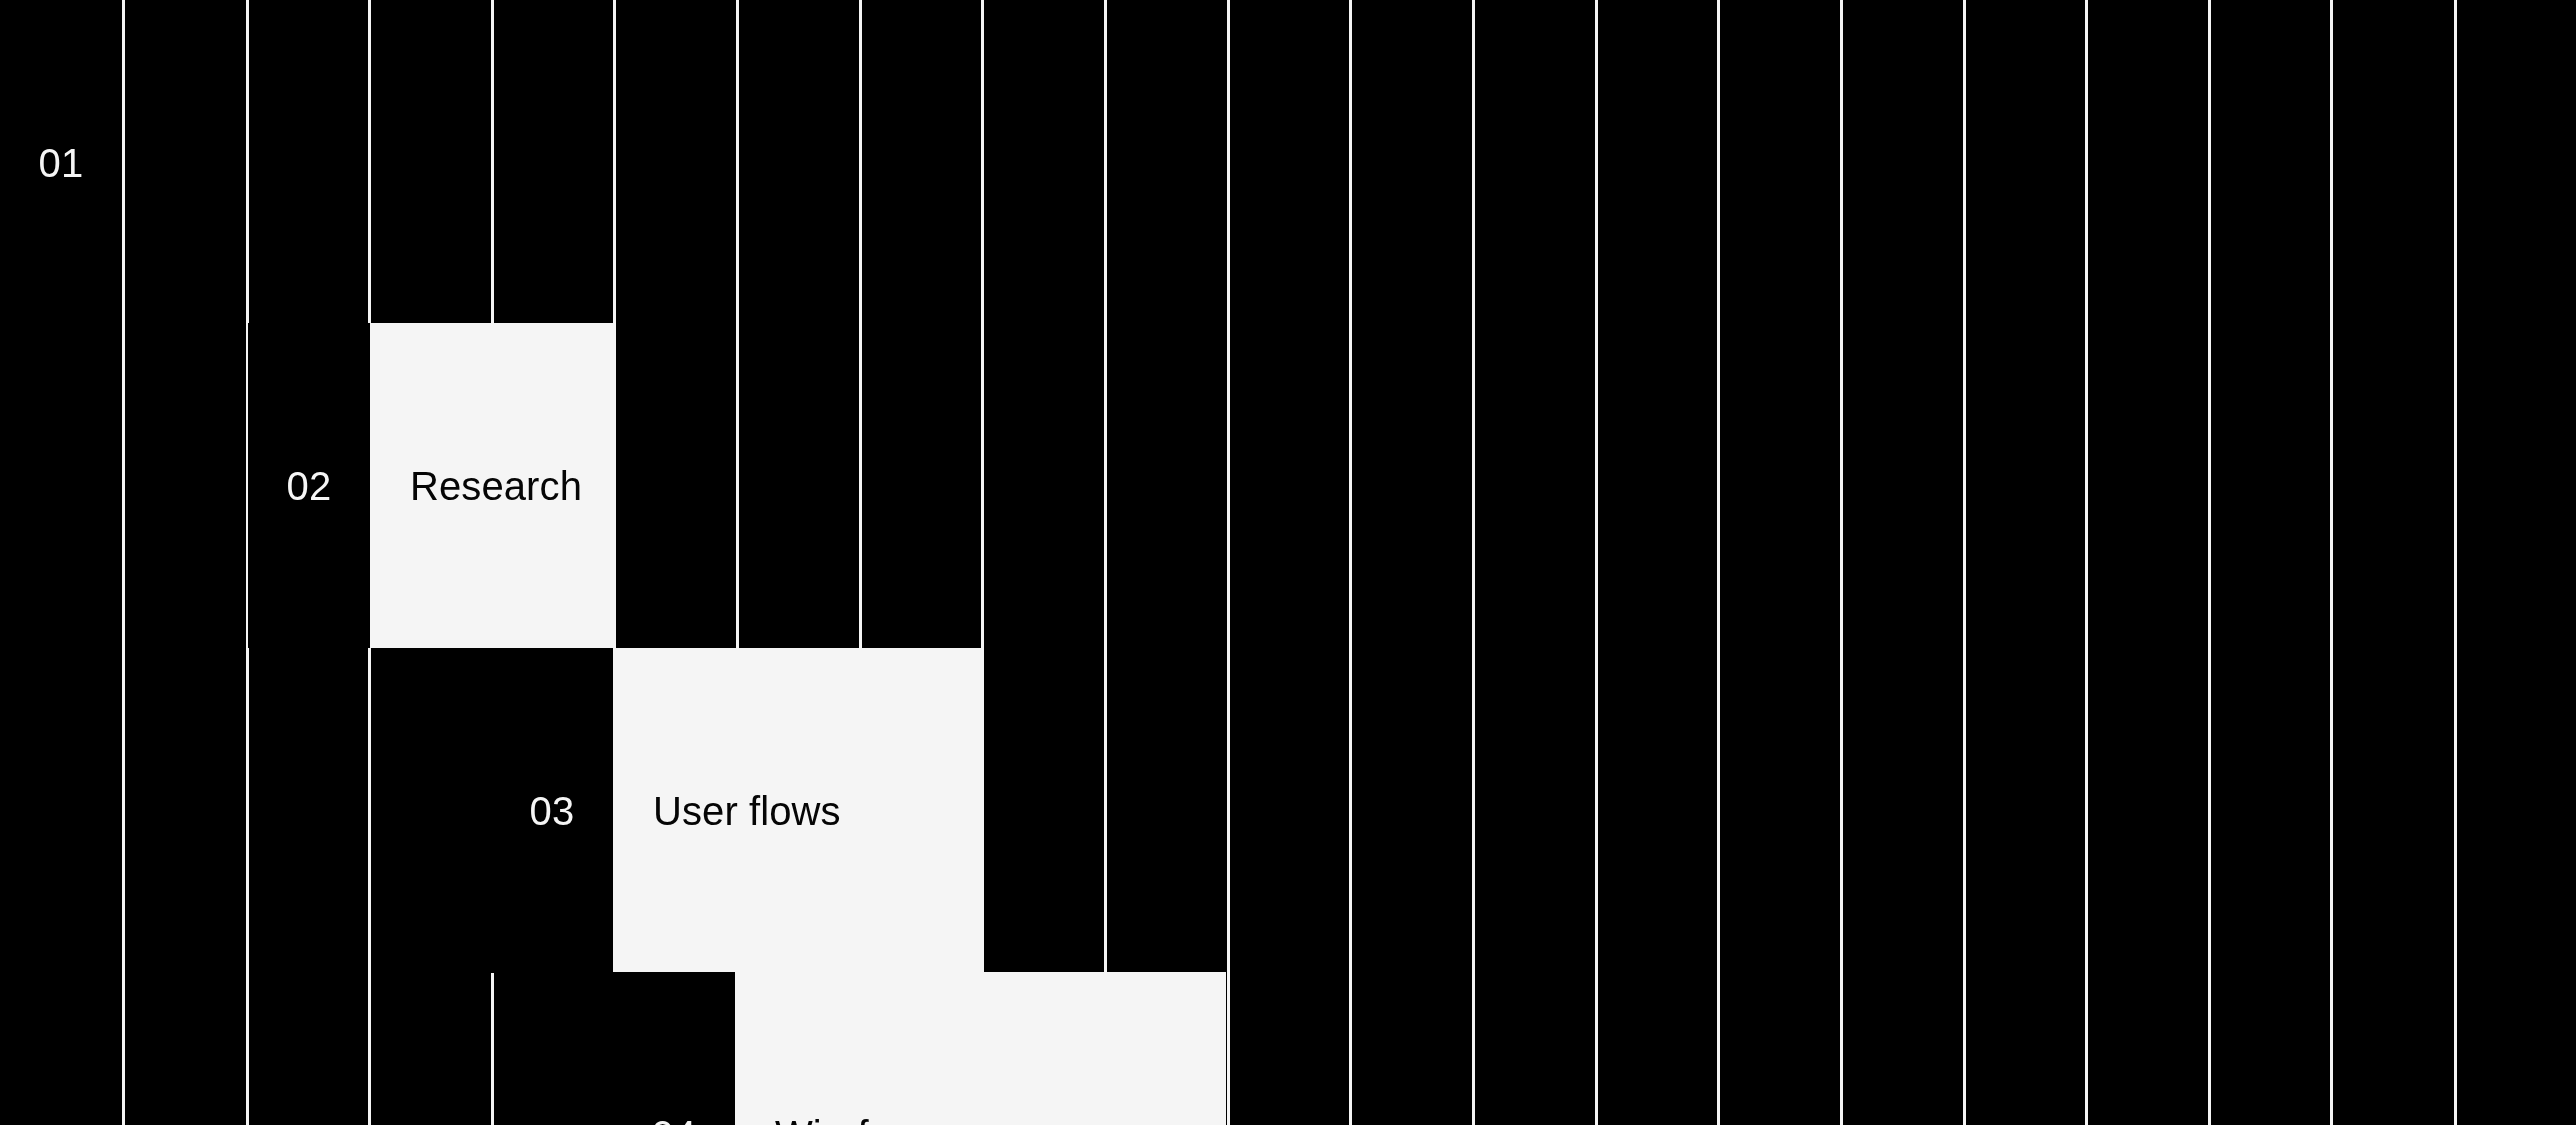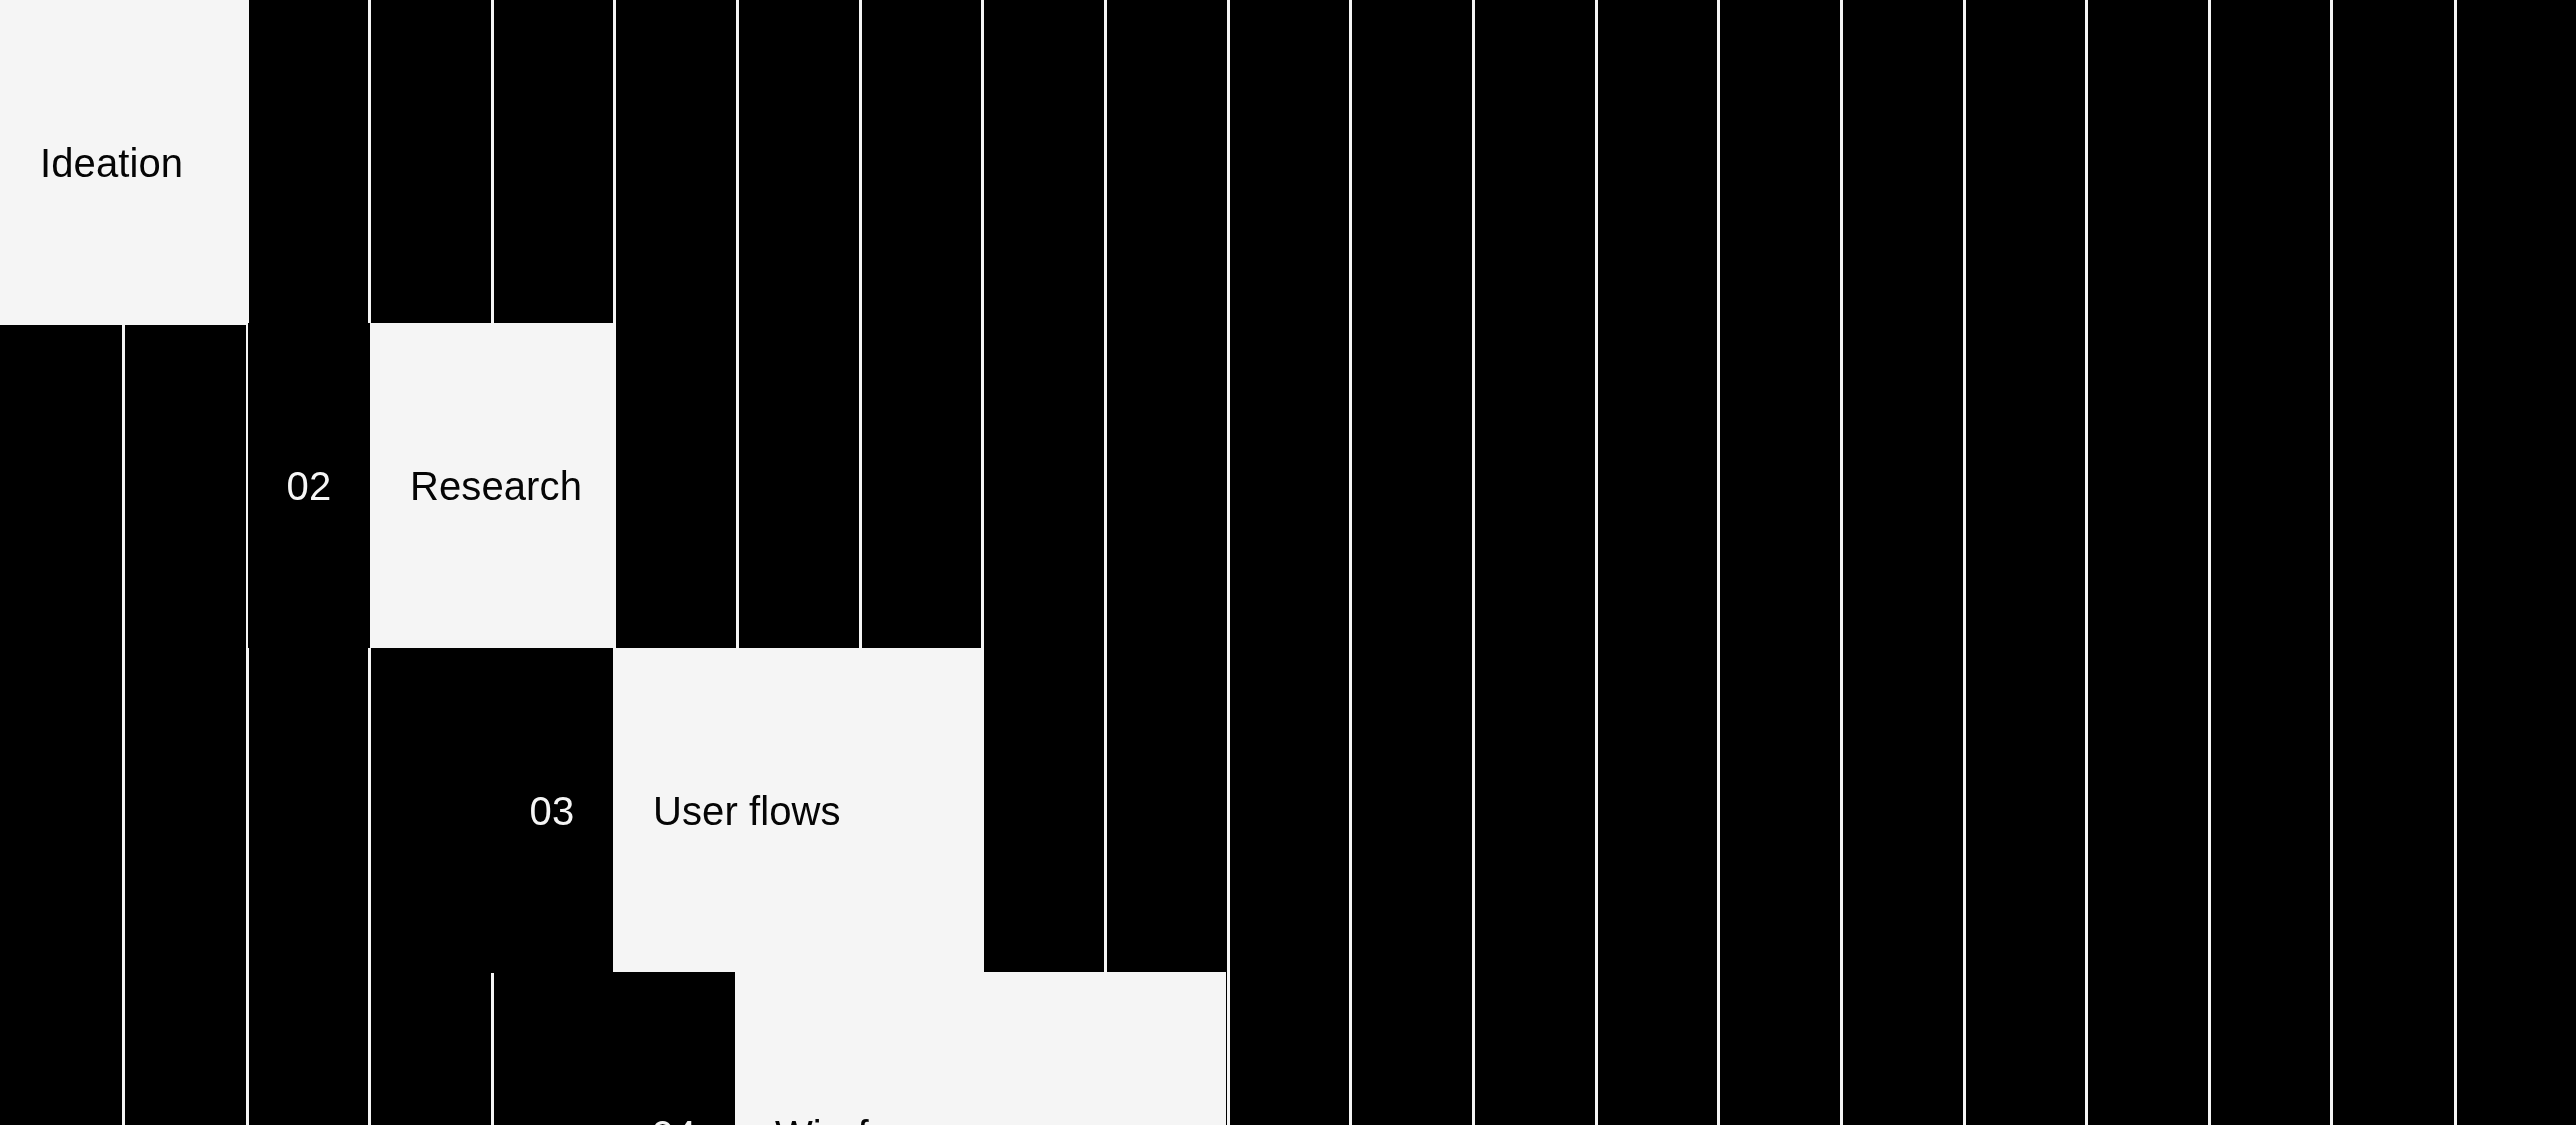--- a/index.html
+++ b/index.html
@@ -92,21 +92,21 @@
       <div class="gridline" style="left: 1840px;"></div>
       <div class="gridline" style="left: 1963px;"></div>
       <div class="gridline" style="left: 2085px;"></div>
       <div class="gridline" style="left: 2208px;"></div>
       <div class="gridline" style="left: 2330px;"></div>
       <div class="gridline" style="left: 2454px;"></div>
     </div>
   <div id="rows">
       <div class="row" style="top: 0px; height: 325px;">
         <div class="bar" style="left: 0px; width: 369px;">
-          <div class="bar-label" style="width: 248px;">Ideation</div>
+          <div class="bar-index" style="width: 122px;">01</div>
         </div>
       </div>
       <div class="row" style="top: 323px; height: 325px;">
         <div class="bar" style="left: 248px; width: 365px;">
           <div class="bar-index" style="width: 136px;">02</div>
           <div class="bar-label" style="width: 243px;">Research</div>
         </div>
       </div>
       <div class="row" style="top: 648px; height: 325px; padding-left: 37px;">
         <div class="bar" style="left: 491px; width: 491px;">

